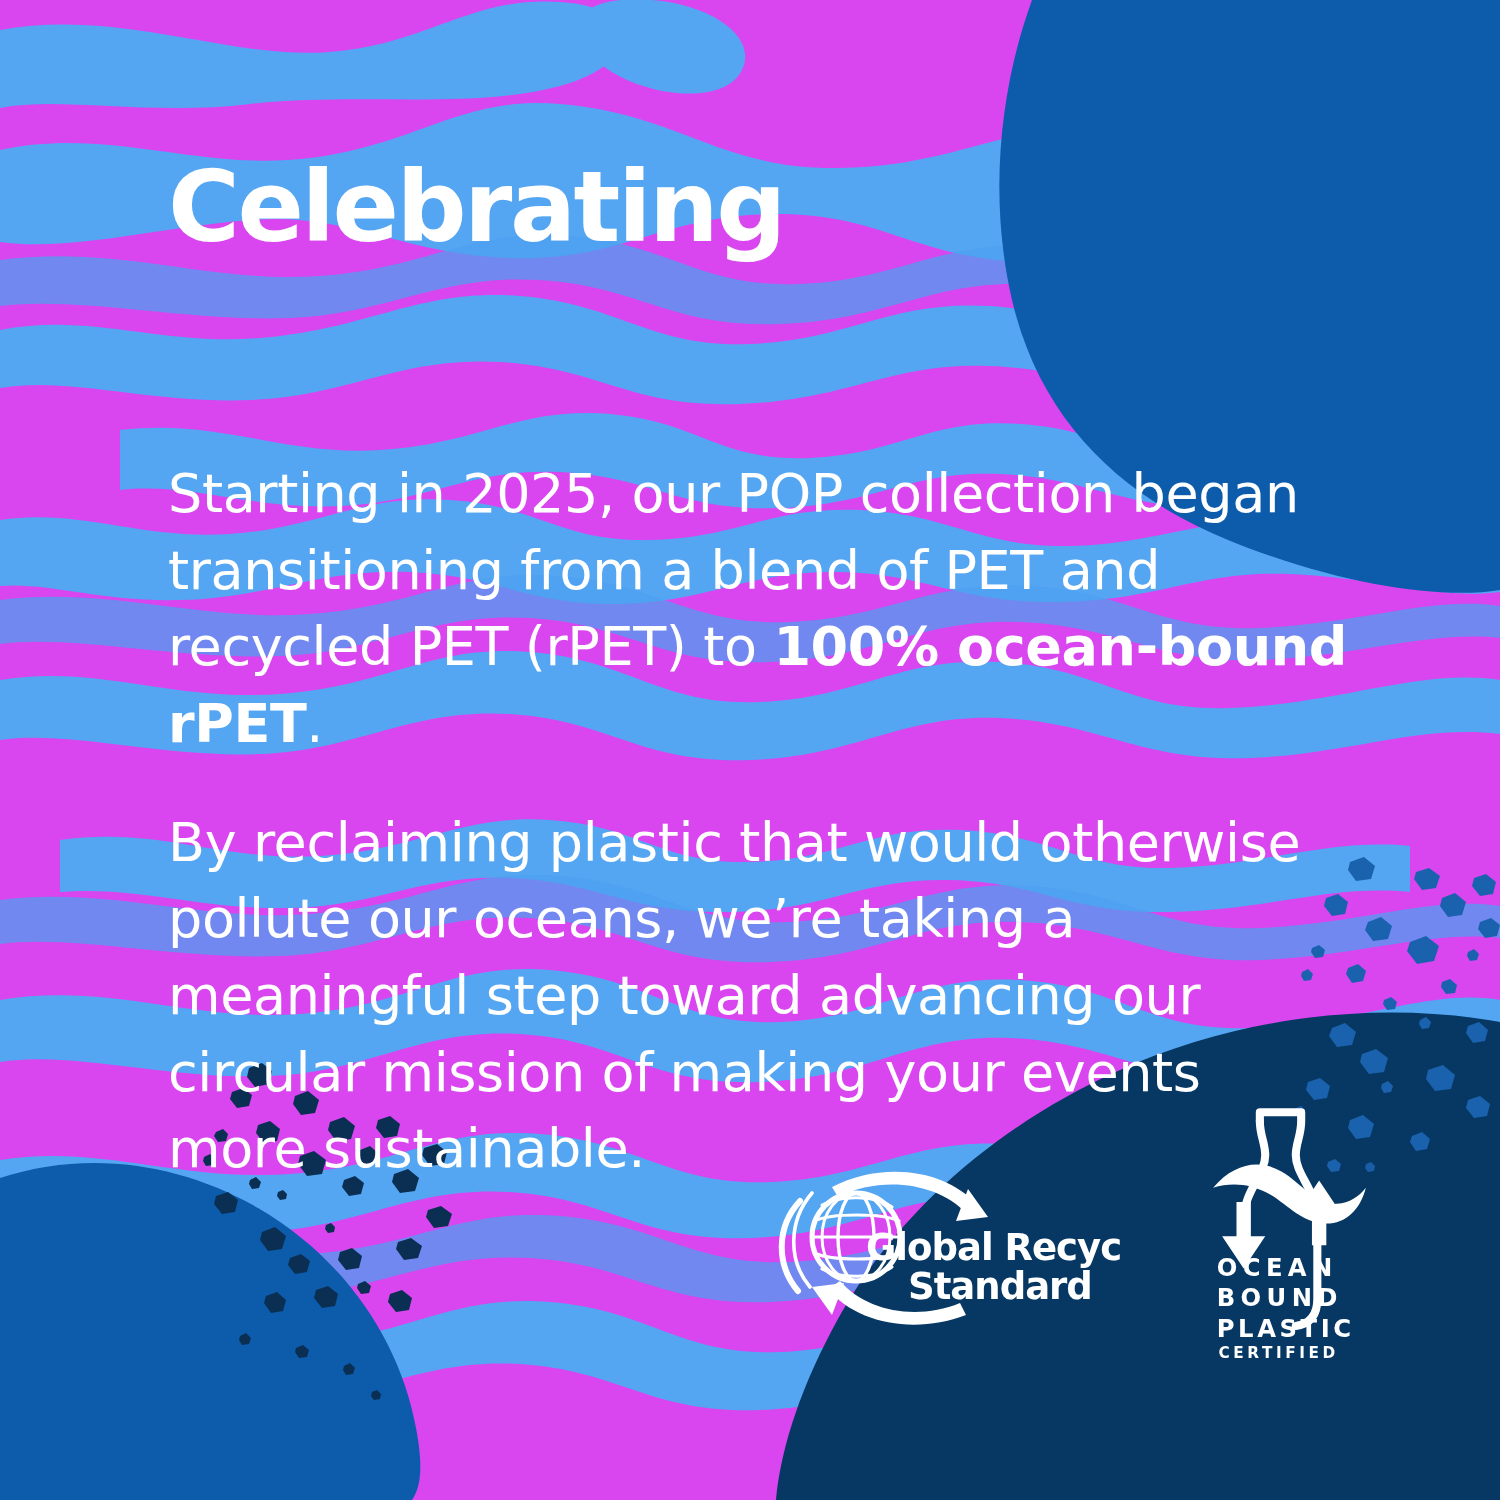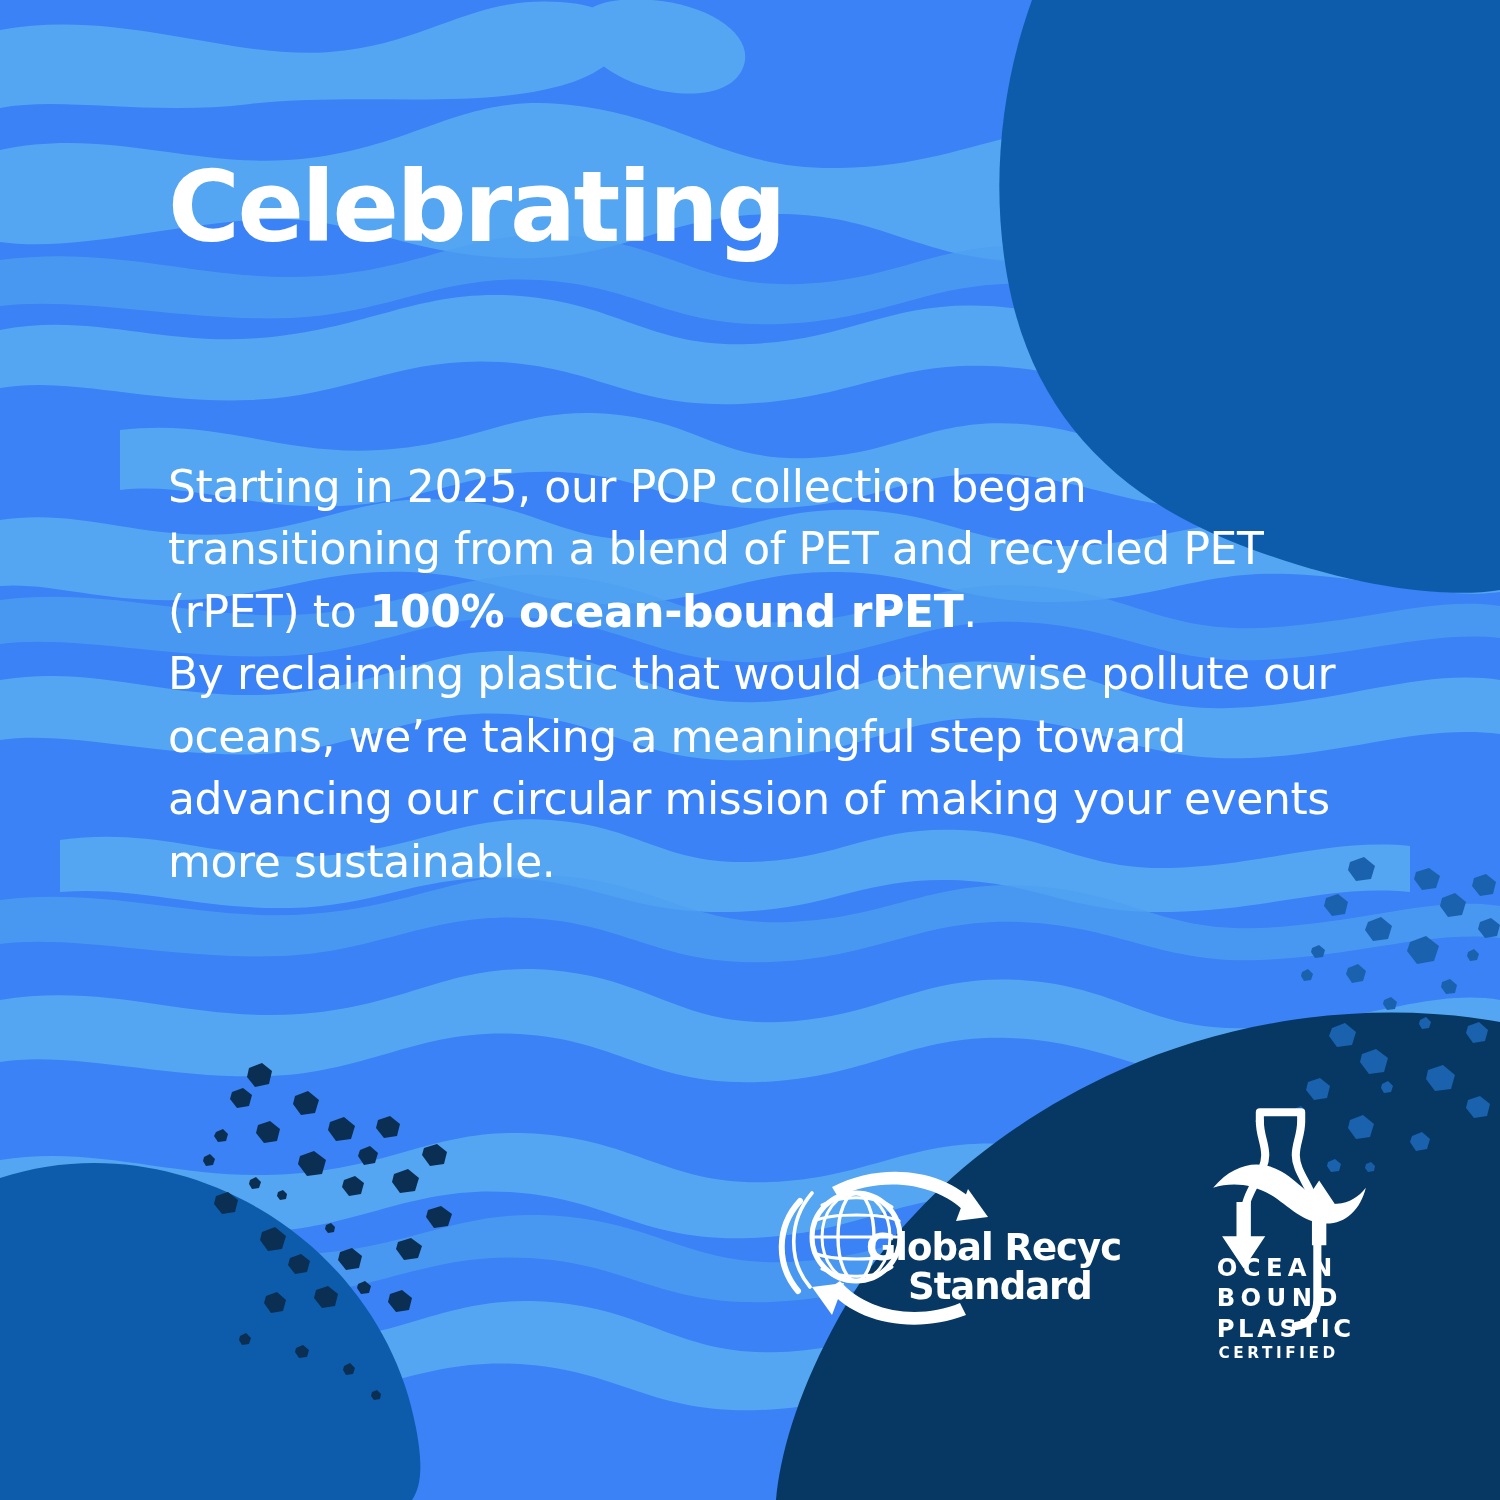--- a/index.html
+++ b/index.html
@@ -7,21 +7,21 @@
 
   html, body {
     width:1500px; height:1500px;
     overflow:hidden;
     font-family:"Liberation Sans", sans-serif;
   }
 
   #poster {
     position:relative;
     width:1500px; height:1500px;
-    background:#3b82f6;
+    background:#d946ef;
     overflow:hidden;
   }
 
   
   #bg-water, #bg-blobs, #bg-speckles {
     position:absolute; inset:0;
     width:1500px; height:1500px;
     display:block;
   }
   #bg-water   { z-index:1; }
@@ -47,26 +47,26 @@
   }
   .headline .line { display:block; white-space:nowrap; }
 
   .body-copy {
     position:absolute;
     left:168px; top:456px;
     width:1180px;
     color:#FFFFFF;
     font-family:"DejaVu Sans", sans-serif;
     font-weight:400;
-    font-size:44px;
+    font-size:54px;
     line-height:1.42;
     letter-spacing:-0.4px;
   }
   .para { display:block; }
-  .para + .para { }
+  .para + .para { margin-top:42px; }
   .para b { font-weight:700; }
 
   
   #logo-row {
     position:absolute;
     left:760px; top:1105px;
     width:640px; height:270px;
     z-index:11;
   }
   #grs-logo {

